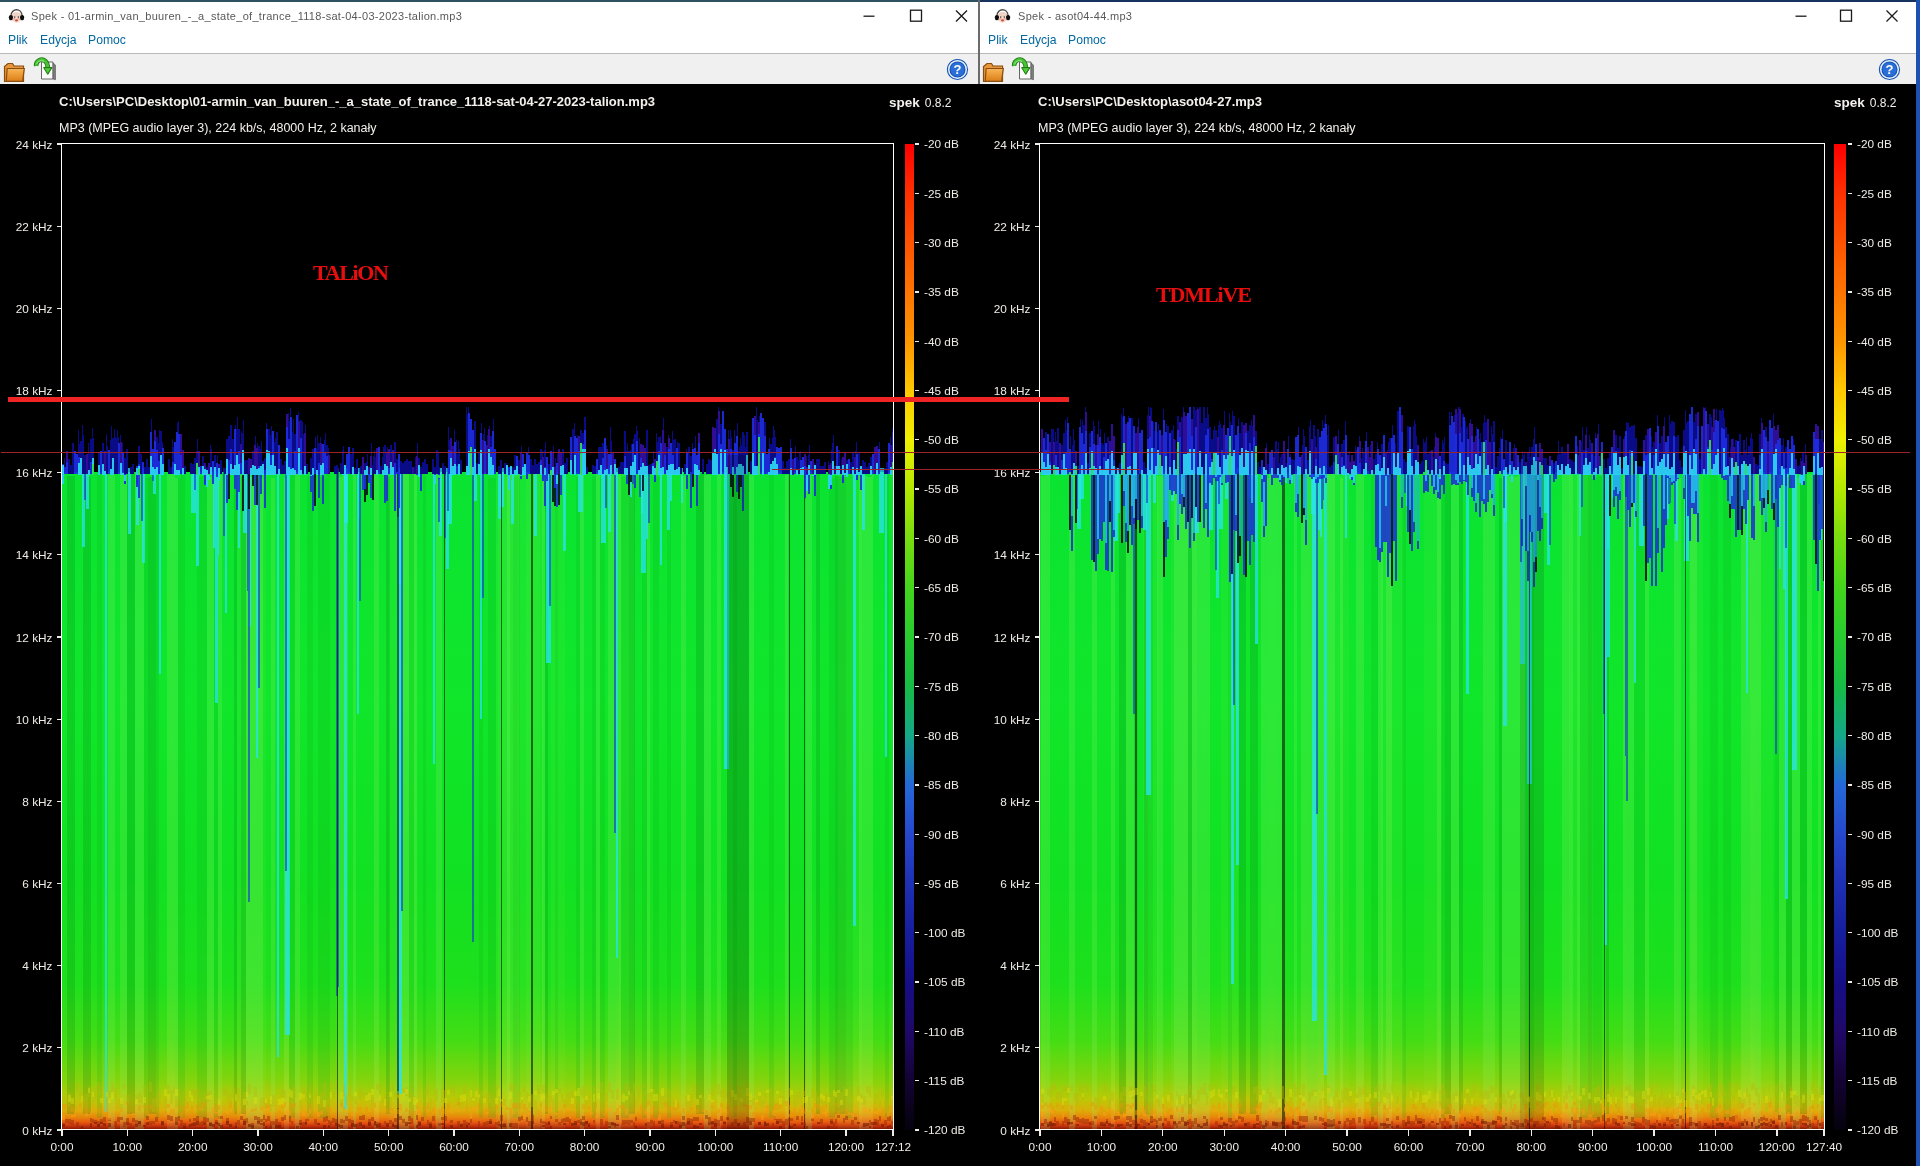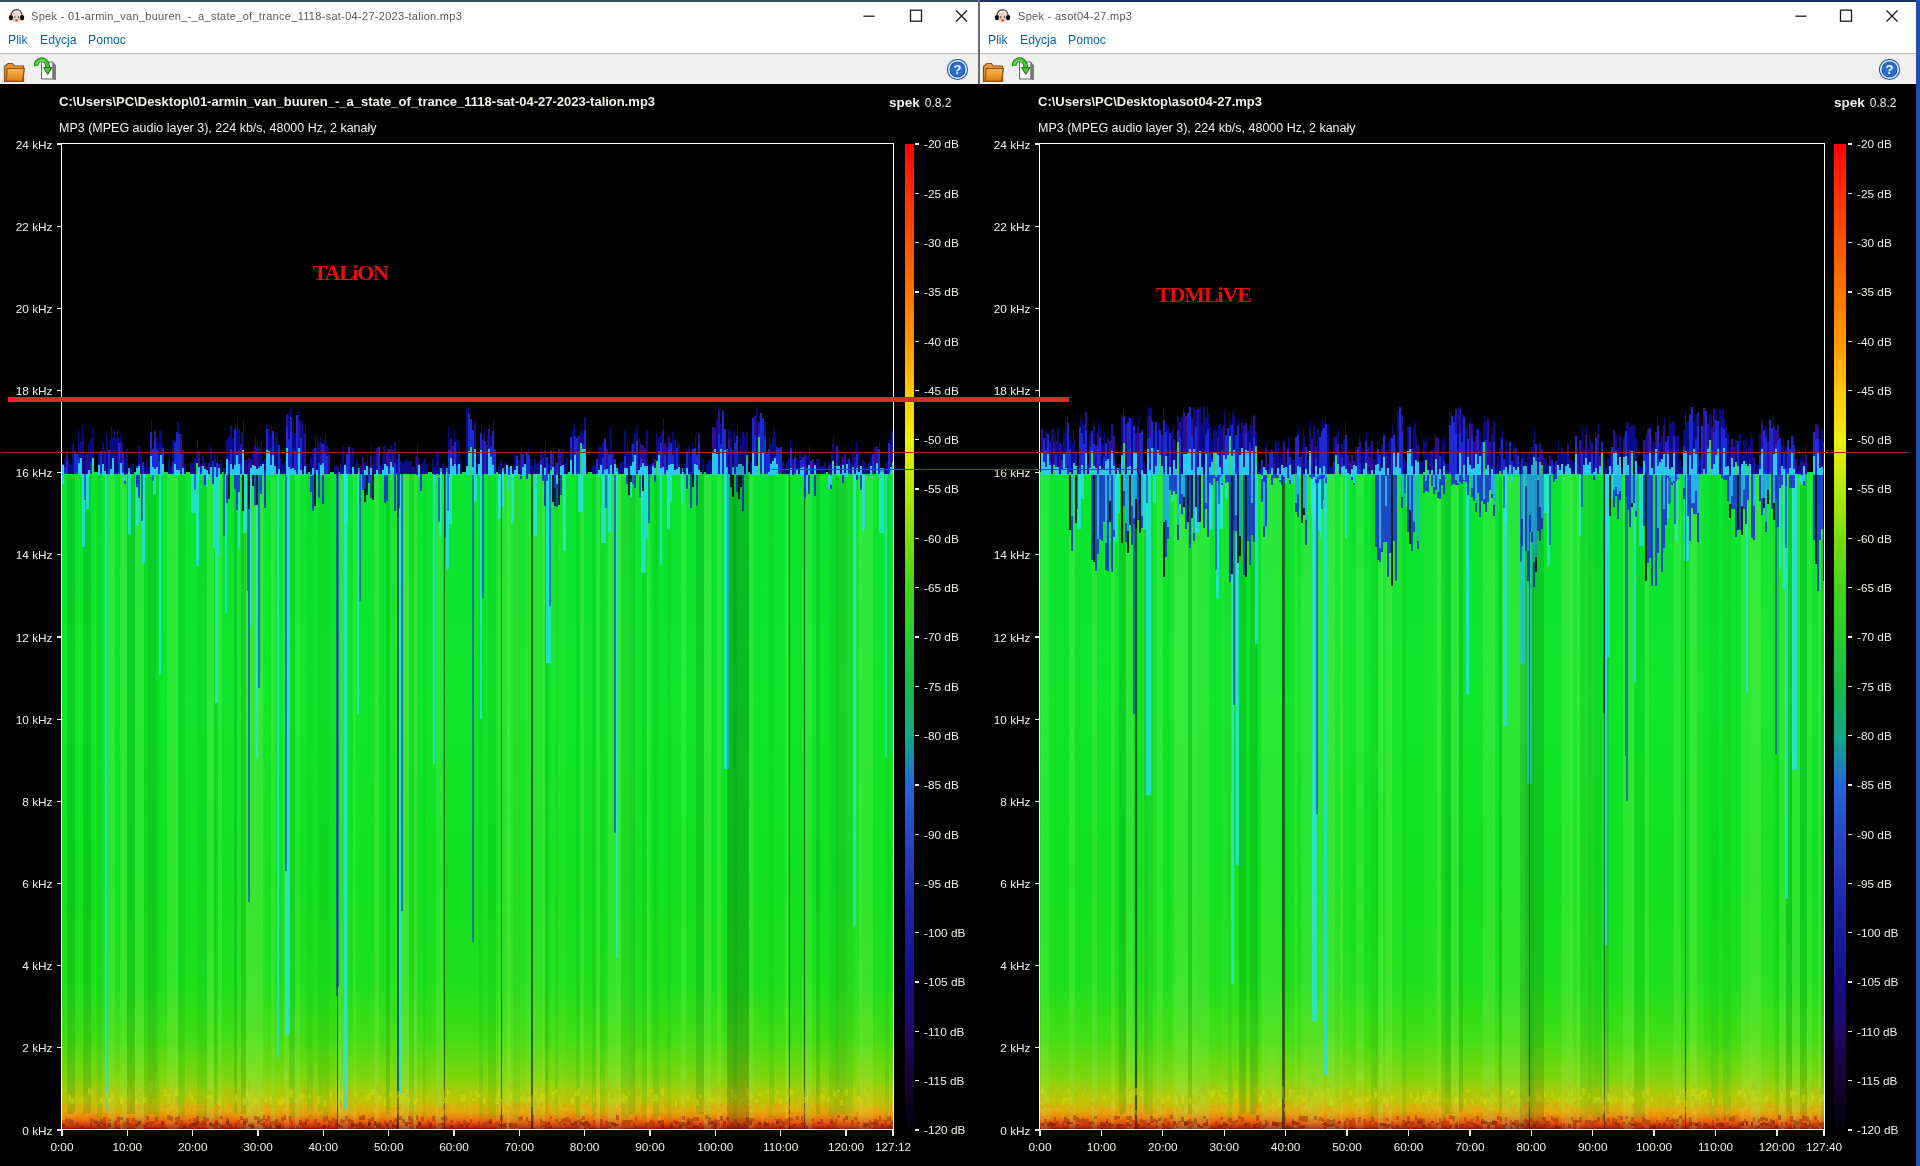--- a/index.html
+++ b/index.html
@@ -18,21 +18,21 @@
 <ellipse cx="8.5" cy="9.3" rx="5.6" ry="5.4" fill="#f6ded2"></ellipse>
 <ellipse cx="8.5" cy="6.8" rx="4.6" ry="2.6" fill="#efd2c4"></ellipse>
 <ellipse cx="2.9" cy="9.6" rx="2.1" ry="2.7" fill="#0d0d0d"></ellipse>
 <ellipse cx="14.1" cy="9.6" rx="2.1" ry="2.7" fill="#0d0d0d"></ellipse>
 <ellipse cx="6.1" cy="11" rx="1.3" ry="1" fill="#f0b9ac"></ellipse>
 <ellipse cx="10.9" cy="11" rx="1.3" ry="1" fill="#f0b9ac"></ellipse>
 <rect x="6.3" y="8.2" width="0.9" height="2" fill="#4a3535"></rect>
 <rect x="9.8" y="8.2" width="0.9" height="2" fill="#4a3535"></rect>
 <ellipse cx="8.5" cy="12.4" rx="1.5" ry="1.1" fill="#ce4a3c"></ellipse>
 </svg>
-  <div class="title" style="left:31px">Spek - 01-armin_van_buuren_-_a_state_of_trance_1118-sat-04-27-2023-talion.mp3</div>
+  <div class="title" style="left:31px">Spek - 01-armin_van_buuren_-_a_state_of_trance_1118-sat-04-03-2023-talion.mp3</div>
   <div class="menu">
         <span style="left:8px">Plik</span>
         <span style="left:40px">Edycja</span>
         <span style="left:88px">Pomoc</span>
       </div>
   <div class="tbar">
         <svg style="position:absolute;left:2px;top:4px" width="25" height="25" viewBox="0 0 25 25">
 <defs>
             <linearGradient id="fg" x1="0" y1="0" x2="0" y2="1">
 <stop offset="0" stop-color="#f5b65a"></stop>
@@ -68,21 +68,21 @@
 <ellipse cx="8.5" cy="9.3" rx="5.6" ry="5.4" fill="#f6ded2"></ellipse>
 <ellipse cx="8.5" cy="6.8" rx="4.6" ry="2.6" fill="#efd2c4"></ellipse>
 <ellipse cx="2.9" cy="9.6" rx="2.1" ry="2.7" fill="#0d0d0d"></ellipse>
 <ellipse cx="14.1" cy="9.6" rx="2.1" ry="2.7" fill="#0d0d0d"></ellipse>
 <ellipse cx="6.1" cy="11" rx="1.3" ry="1" fill="#f0b9ac"></ellipse>
 <ellipse cx="10.9" cy="11" rx="1.3" ry="1" fill="#f0b9ac"></ellipse>
 <rect x="6.3" y="8.2" width="0.9" height="2" fill="#4a3535"></rect>
 <rect x="9.8" y="8.2" width="0.9" height="2" fill="#4a3535"></rect>
 <ellipse cx="8.5" cy="12.4" rx="1.5" ry="1.1" fill="#ce4a3c"></ellipse>
 </svg>
-  <div class="title" style="left:39px">Spek - asot04-27.mp3</div>
+  <div class="title" style="left:39px">Spek - asot04-44.mp3</div>
   <div class="menu">
         <span style="left:9px">Plik</span>
         <span style="left:41px">Edycja</span>
         <span style="left:89px">Pomoc</span>
       </div>
   <div class="tbar">
         <svg style="position:absolute;left:2px;top:4px" width="25" height="25" viewBox="0 0 25 25">
 <defs>
             <linearGradient id="fg" x1="0" y1="0" x2="0" y2="1">
 <stop offset="0" stop-color="#f5b65a"></stop>

